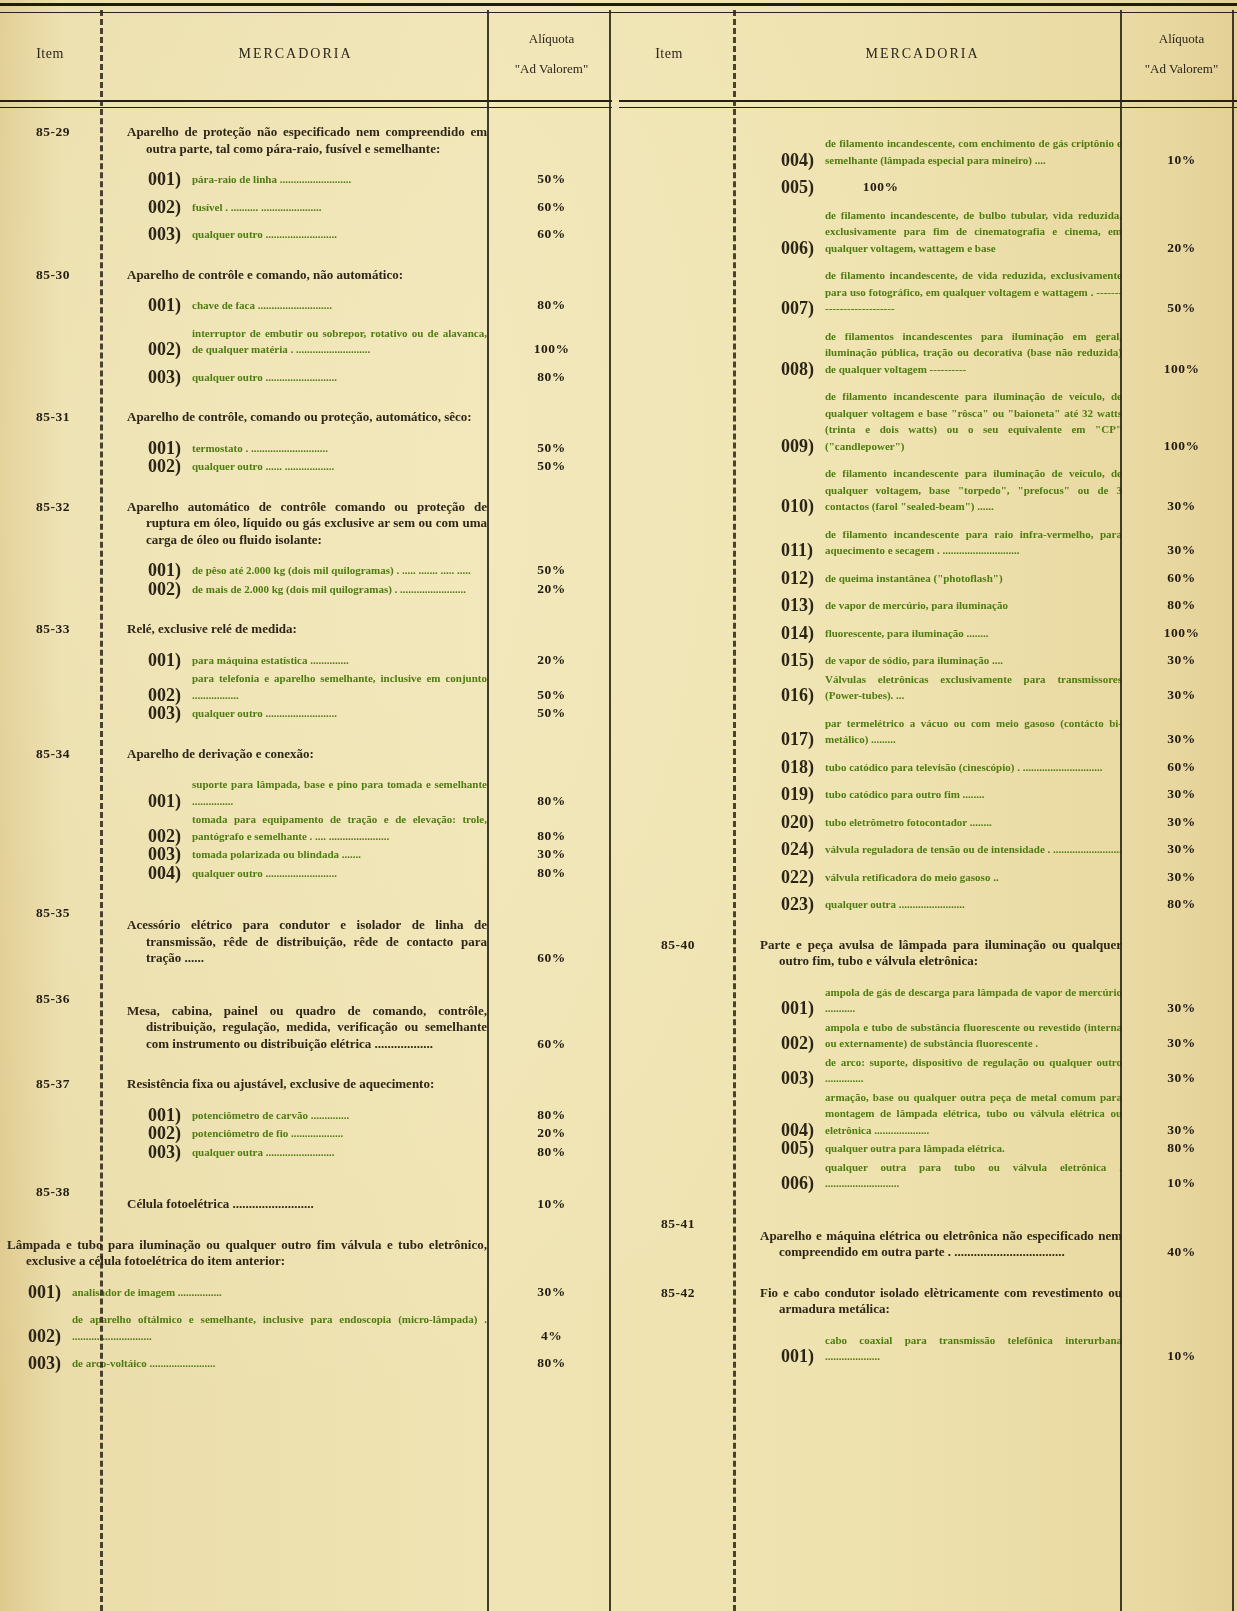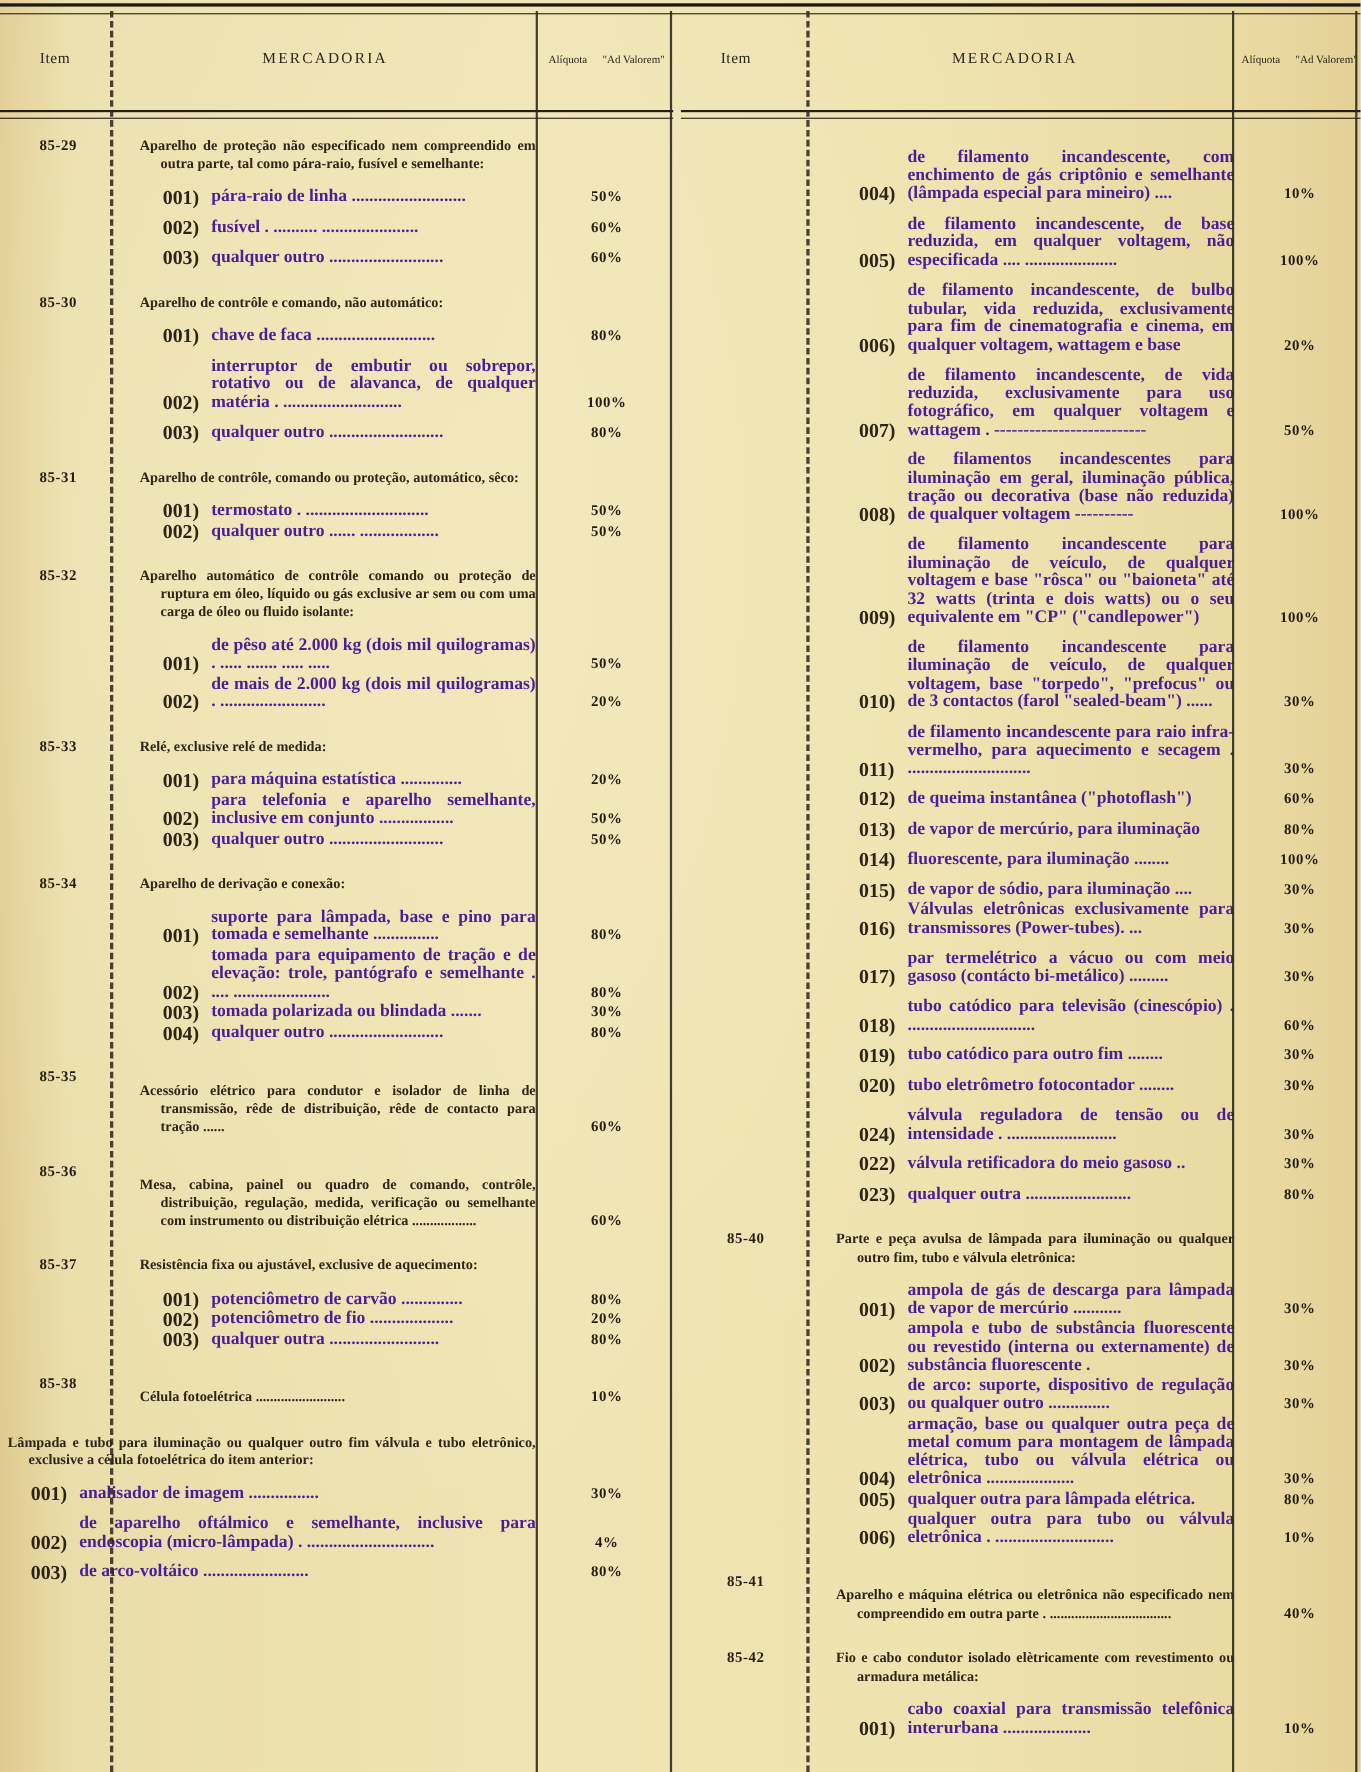--- a/index.html
+++ b/index.html
@@ -20,43 +20,43 @@
   
   .vrule{position:absolute;top:0;bottom:0;width:0;}
   .vrule.dash{border-left:3px dashed #2c261b;opacity:.85;}
   .vrule.solid{border-left:2px solid #2e281d;opacity:.9;}
   
   .half-header{height:88px;display:flex;align-items:stretch;}
   .h-item{width:100px;display:flex;align-items:center;justify-content:center;
     font-size:14px;letter-spacing:.5px;color:#2c261b;}
   .h-merc{flex:1;display:flex;align-items:center;justify-content:center;
     font-size:14px;font-weight:normal;letter-spacing:2px;color:#2c261b;}
-  .h-aliq{width:121px;display:flex;flex-direction:row;align-items:center;justify-content:center;
-    font-size:10px;color:#2c261b;gap:14px;}
+  .h-aliq{width:121px;display:flex;flex-direction:column;align-items:center;justify-content:center;
+    font-size:13px;color:#2c261b;gap:14px;}
   .half.right .h-aliq{width:111px;}
   .hdr-rule{height:5px;border-top:2px solid #241e14;border-bottom:1px solid #241e14;margin-top:2px;}
   
   .entries{margin-top:16px;}
   .entry{display:flex;margin-top:24px;}
   .entries .entry:first-child{margin-top:0;}
   .item-cell{width:100px;padding-left:16px;box-sizing:border-box;
     font-weight:bold;font-size:13.5px;letter-spacing:.5px;color:#231d12;margin-left:20px;}
   .half.right .item-cell{width:114px;padding-left:22px;}
   .content{flex:1;min-width:0;}
   .block{display:flex;align-items:flex-end;}
   .head-row{margin-bottom:14px;}
   .head-row:last-child{margin-bottom:0;margin-top:12px;}
   .heading{flex:1;font-size:13px;line-height:16.5px;text-align:justify;
     padding-left:26px;text-indent:-19px;padding-right:4px;font-weight:700;color:#2e2719;}
   .sub-row{margin-top:11px;}
   .sub-row.tight{margin-top:2px;}
   .code{width:44px;padding-left:28px;box-sizing:content-box;flex:none;
     font-size:18px;line-height:16.5px;font-weight:600;color:#2b2417;}
-  .stext{flex:1;min-width:0;font-size:16px;line-height:16.5px;text-align:justify;
-    padding-right:4px;font-weight:600;color:#4c1d95;}
+  .stext{flex:1;min-width:0;font-size:11px;line-height:16.5px;text-align:justify;
+    padding-right:4px;font-weight:600;color:#4d7c0f;}
   .rate{width:121px;flex:none;text-align:center;font-size:13.5px;line-height:16.5px;
     font-weight:bold;color:#211b10;letter-spacing:.5px;}
   .half.right .rate{width:111px;}
 </style>
 </head>
 <body>
 
 <div class="page">
   <div class="top-rule"></div>
 
@@ -307,21 +307,20 @@
         <div class="entry">
           <div class="item-cell"></div>
           <div class="content">
             <div class="block sub-row">
               <div class="code">004)</div>
               <div class="stext">de filamento incandescente, com enchimento de gás criptônio e semelhante (lâmpada especial para mineiro) ....</div>
               <div class="rate">10%</div>
             </div>
             <div class="block sub-row">
               <div class="code">005)</div>
-              <div class="stext">de filamento incandescente, de base reduzida, em qualquer voltagem, não especificada .... .....................</div>
               <div class="rate">100%</div>
             </div>
             <div class="block sub-row">
               <div class="code">006)</div>
               <div class="stext">de filamento incandescente, de bulbo tubular, vida reduzida, exclusivamente para fim de cinematografia e cinema, em qualquer voltagem, wattagem e base</div>
               <div class="rate">20%</div>
             </div>
             <div class="block sub-row">
               <div class="code">007)</div>
               <div class="stext">de filamento incandescente, de vida reduzida, exclusivamente para uso fotográfico, em qualquer voltagem e wattagem . --------------------------</div>

